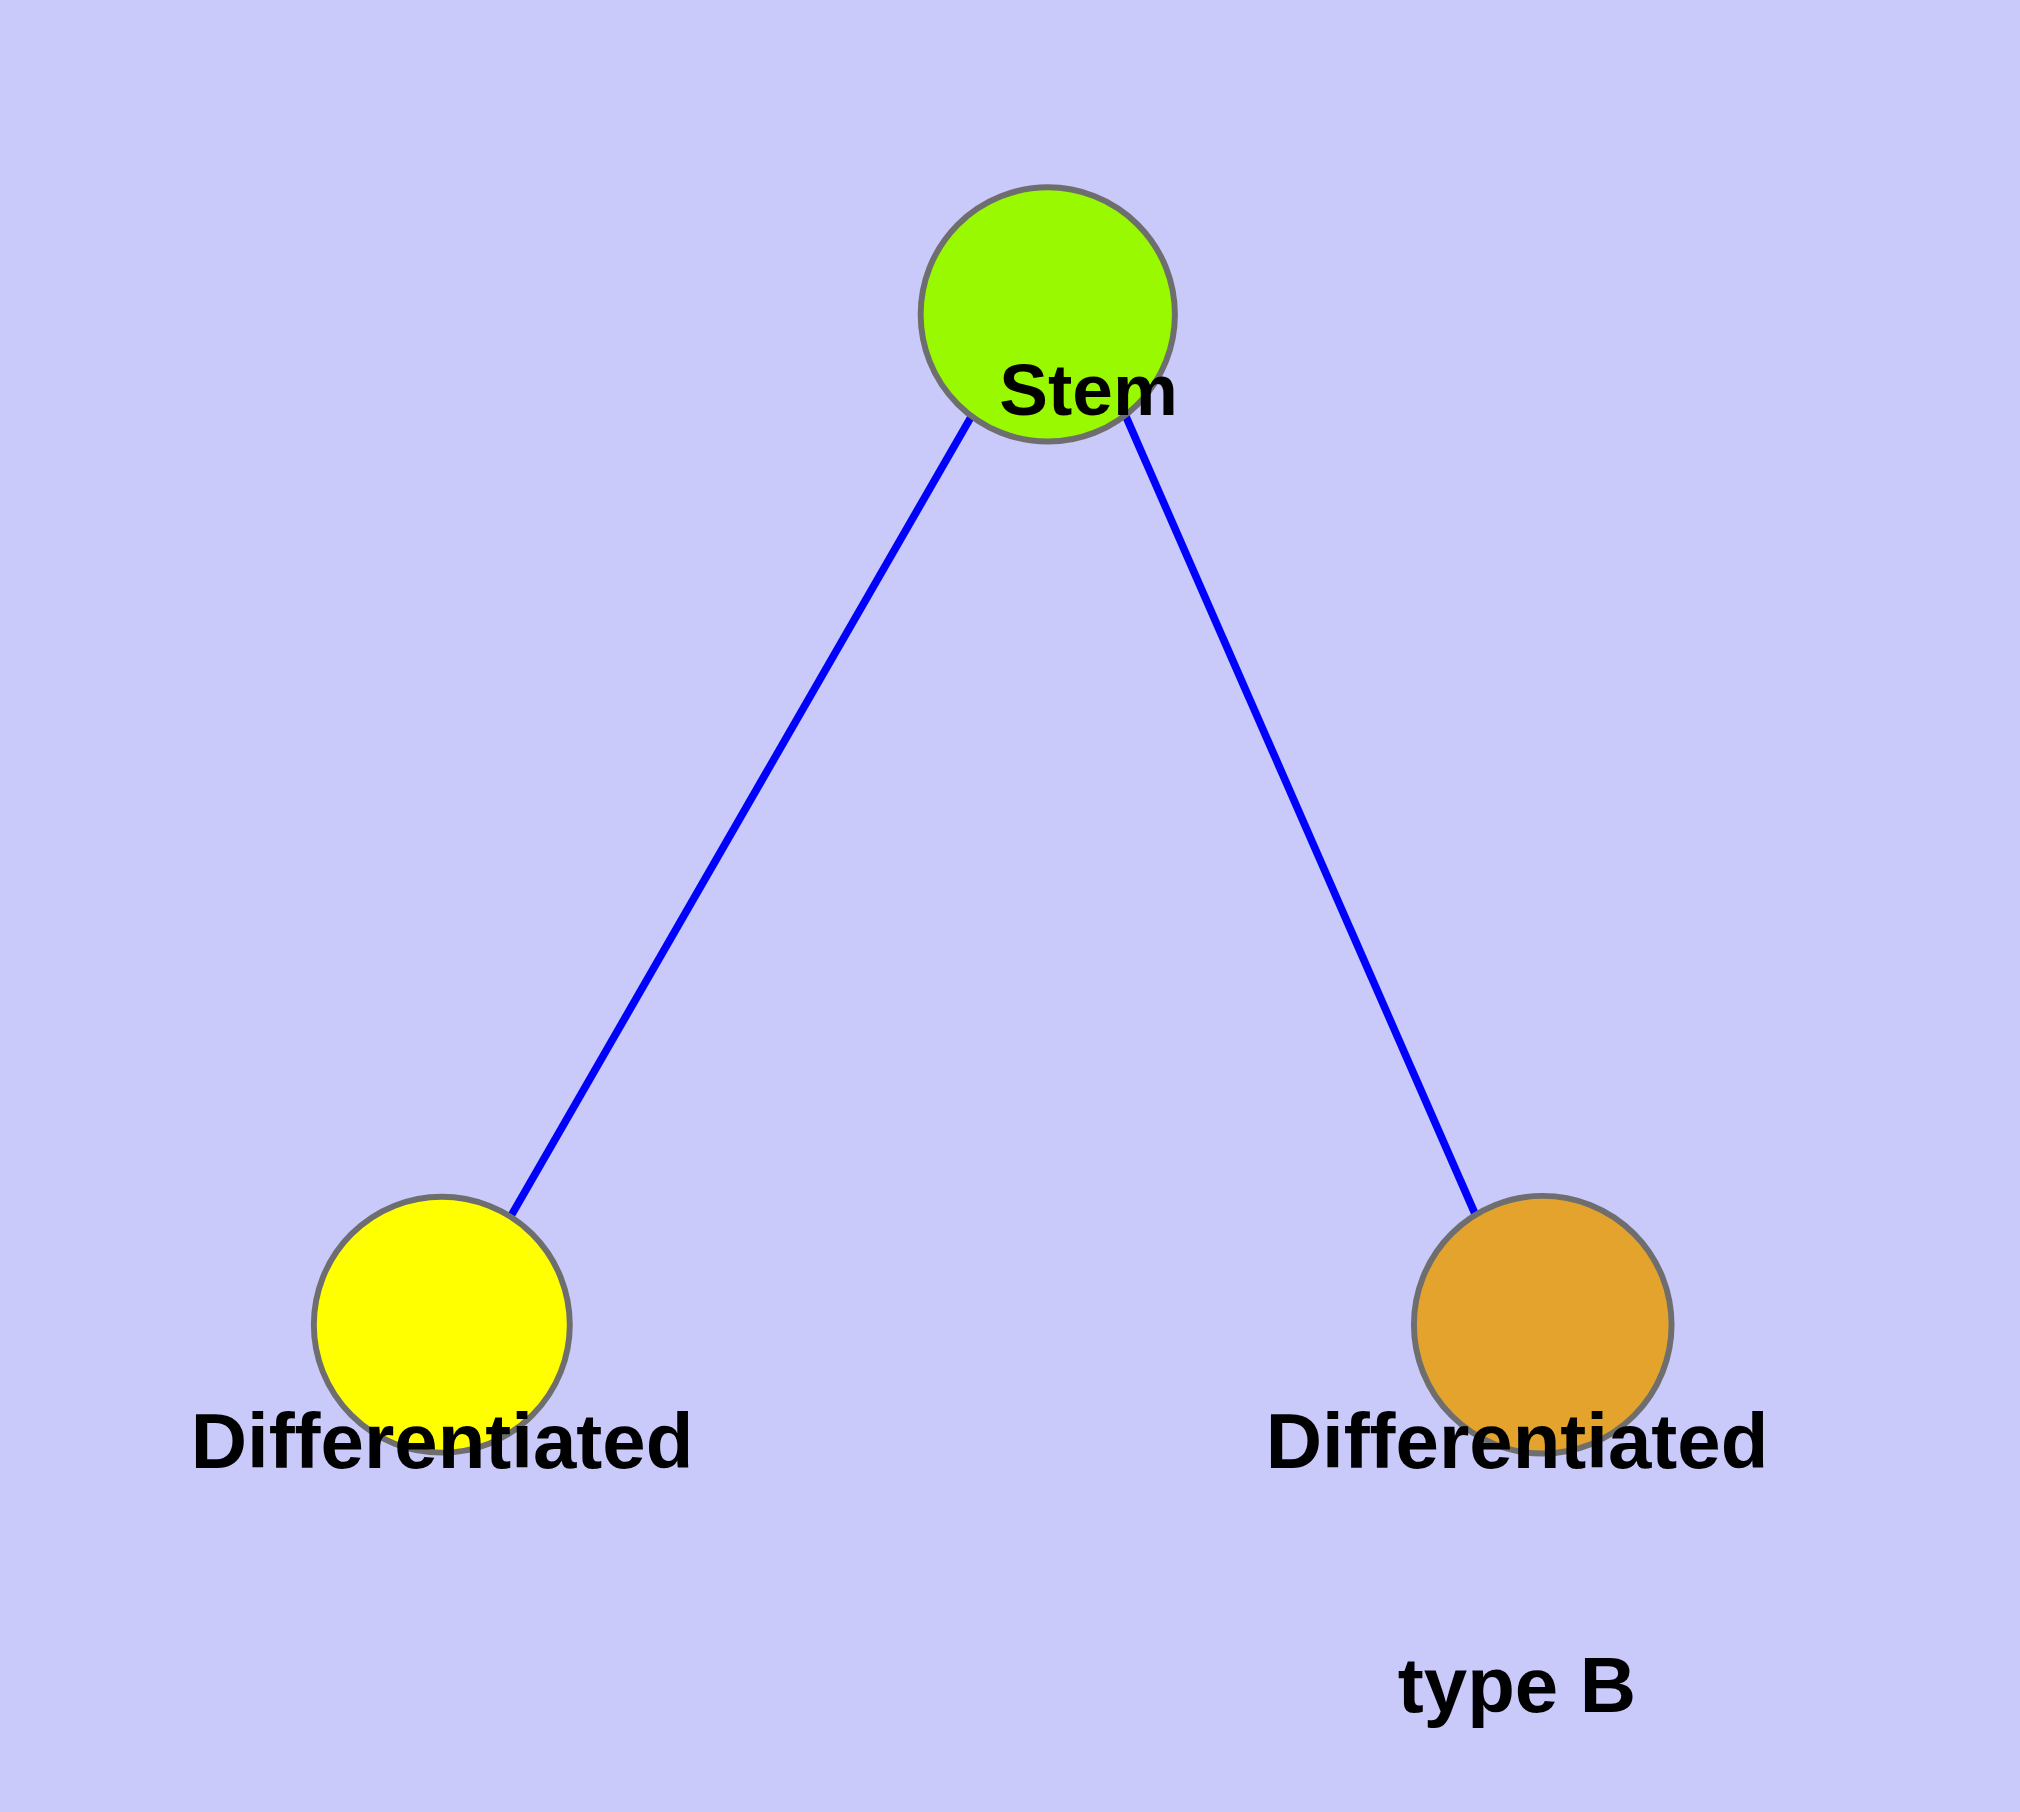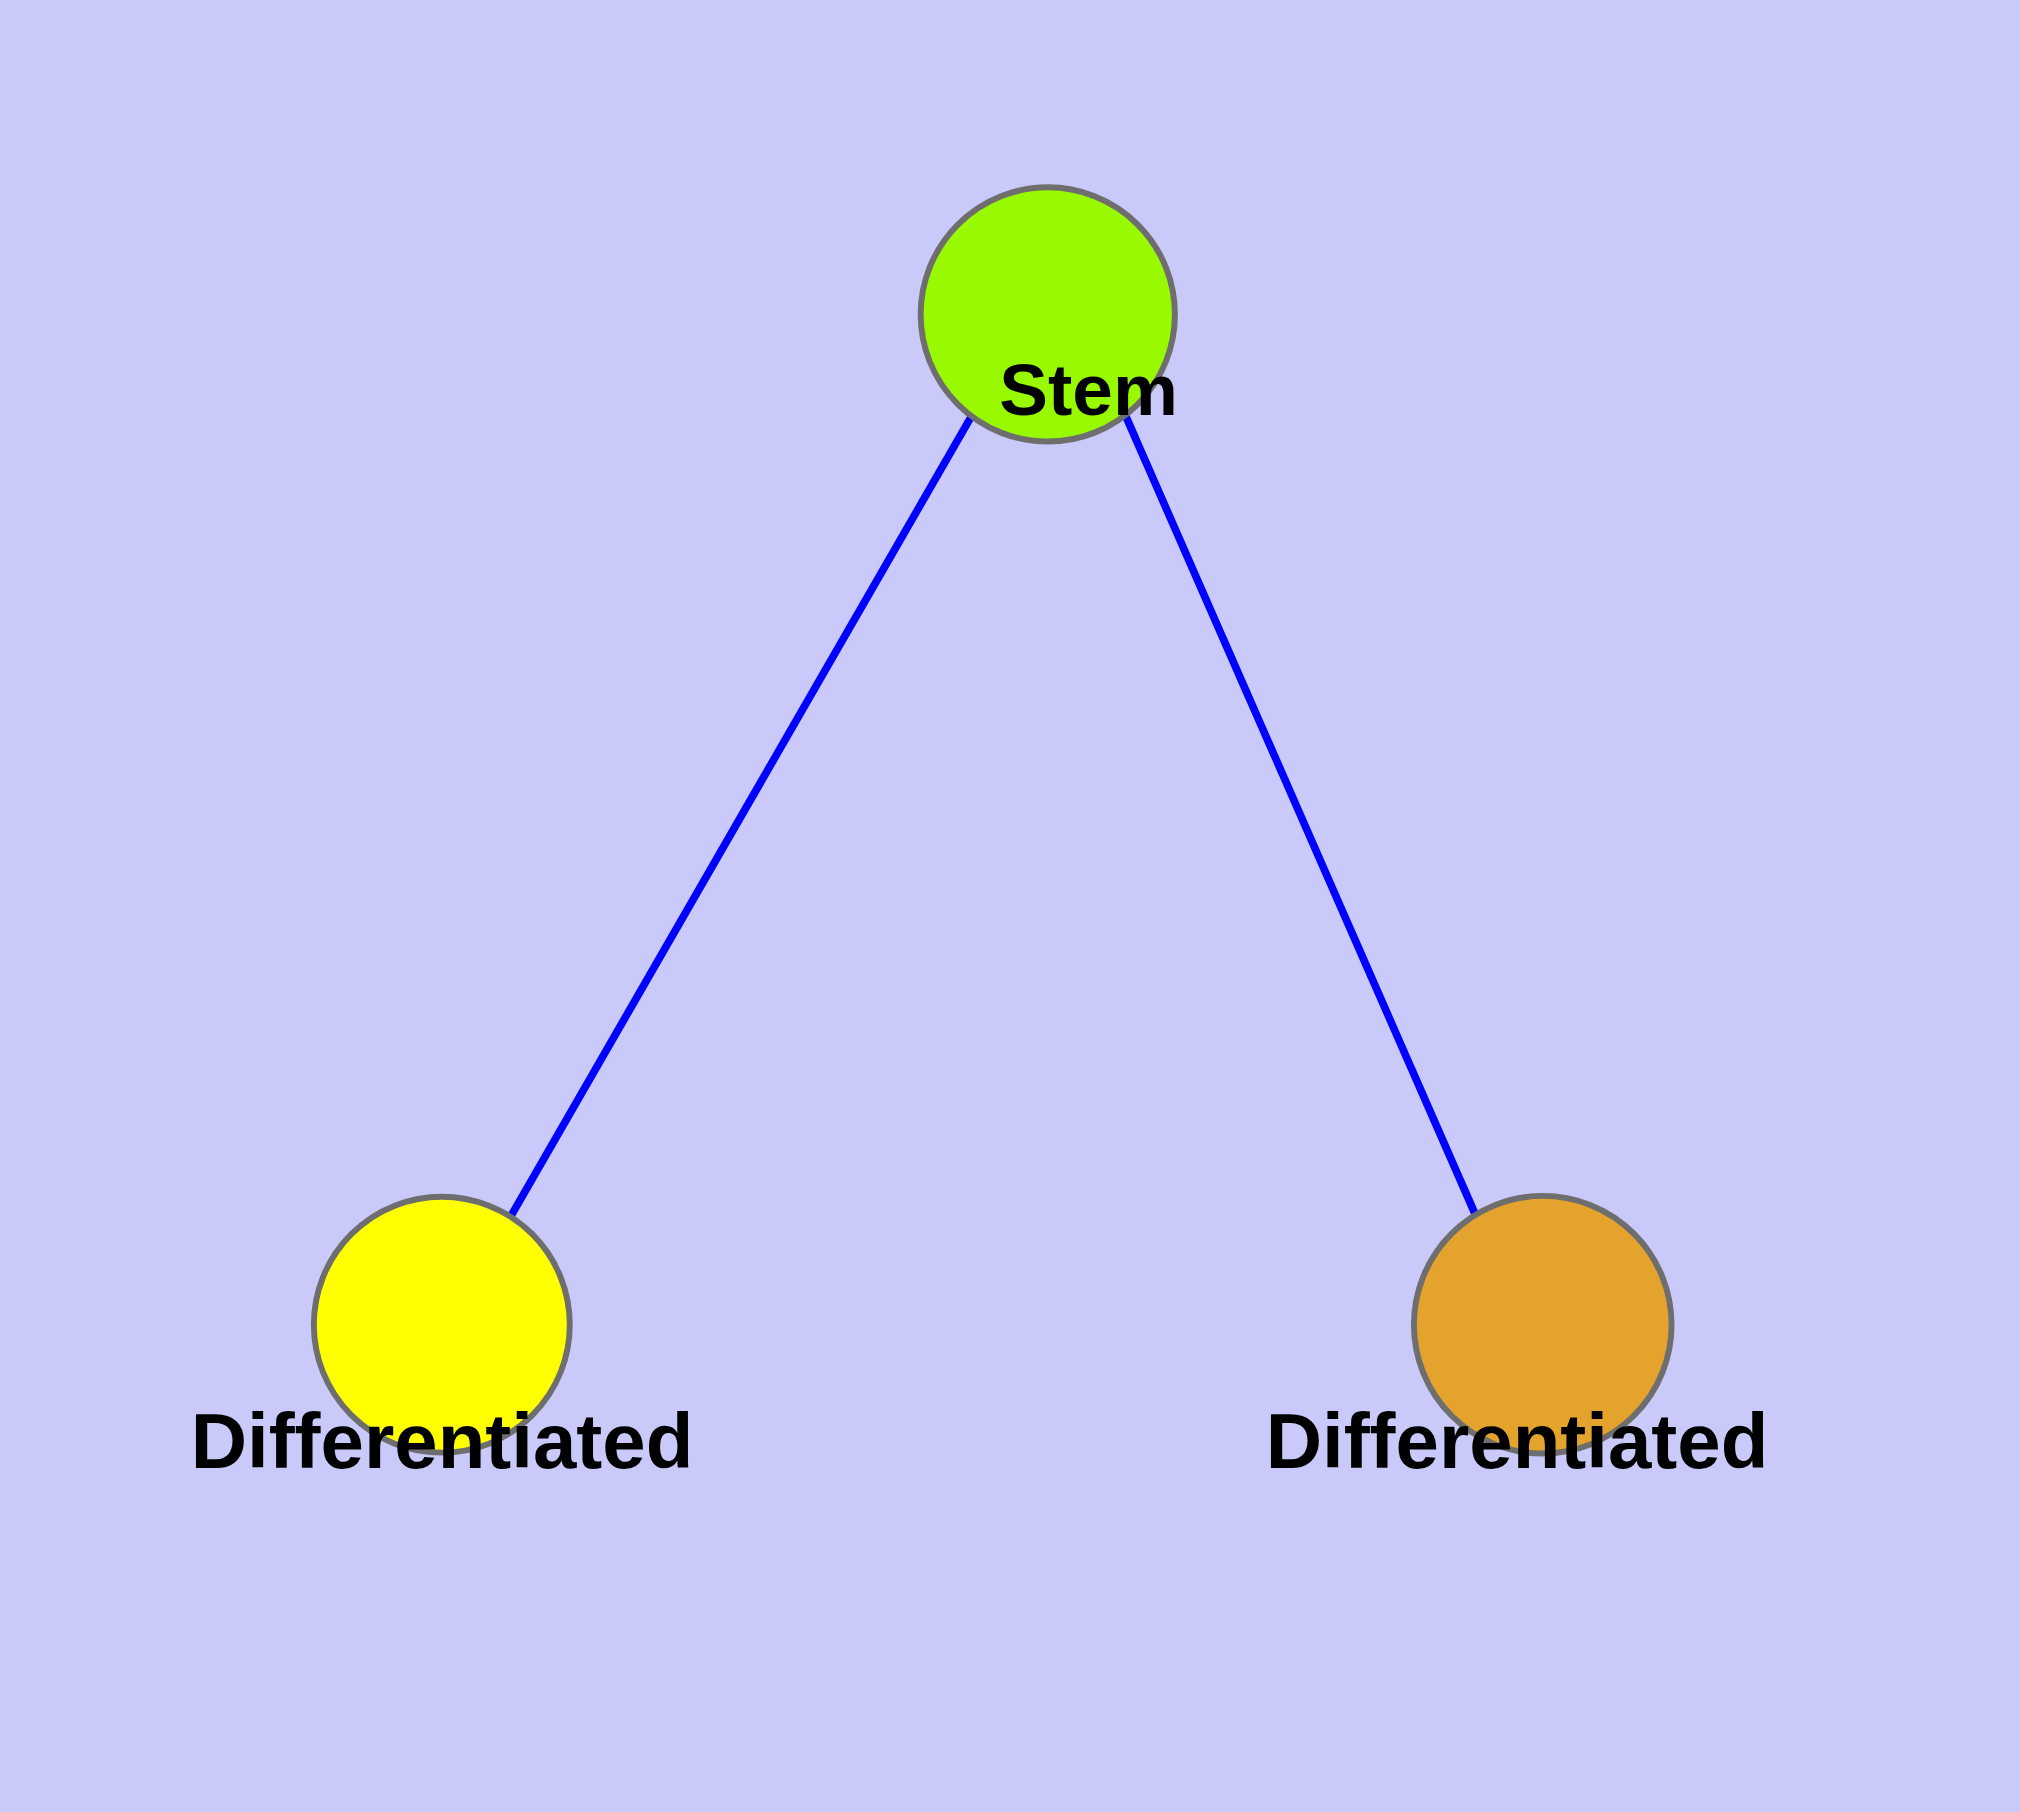--- a/index.html
+++ b/index.html
@@ -86,16 +86,17 @@
   <div class="node-label label-stem">
     <span>Stem</span>
   </div>
 
   <div class="node-label label-a">
     <div>Differentiated</div>
   </div>
 
   <div class="node-label label-b">
     <div>Differentiated</div>
+    <div>type B</div>
   </div>
 
 </div>
 
 
 </body></html>

